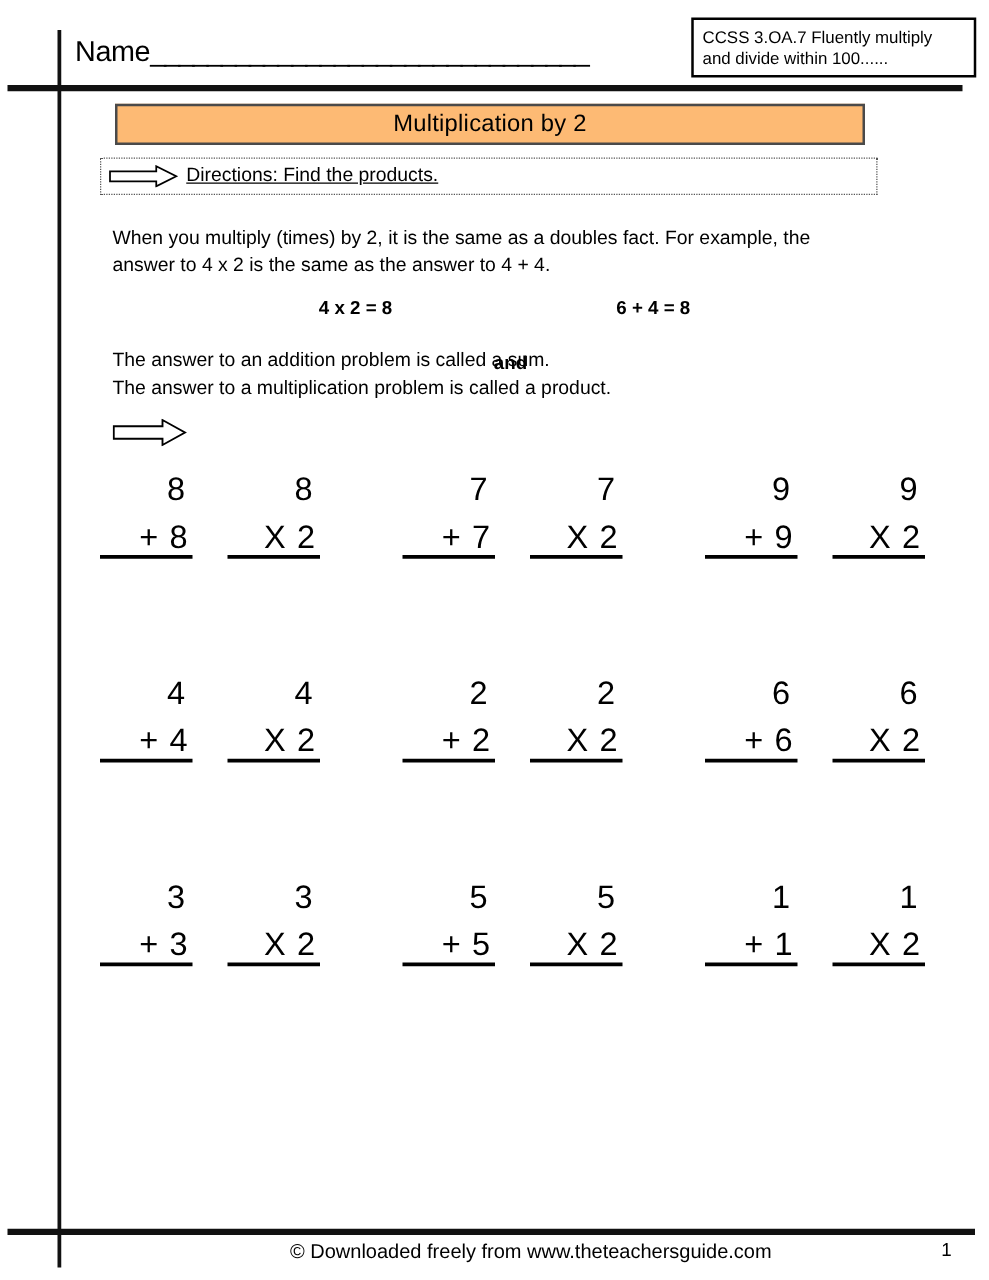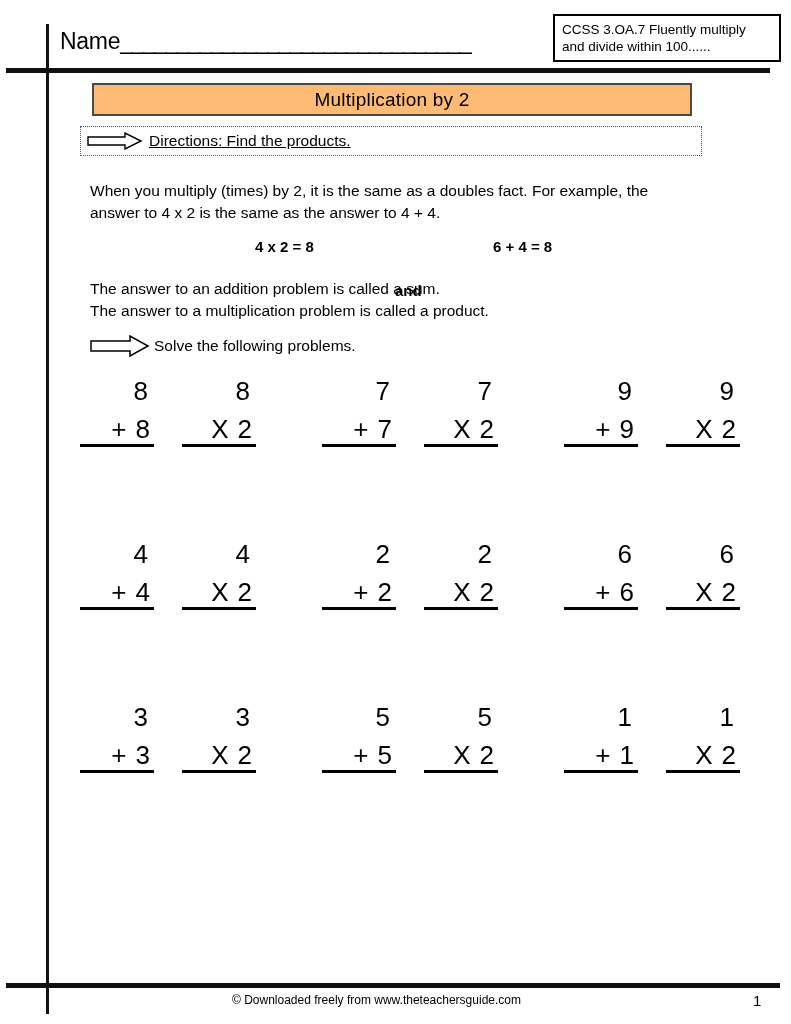--- a/index.html
+++ b/index.html
@@ -180,21 +180,21 @@
   }
   .prob-op {
     margin-right: 9px;
   }
 
   
   .footer-text {
     position: absolute;
     left: 232px;
     top: 993px;
-    font-size: 12px;
+    font-size: 16px;
   }
   .footer-page {
     position: absolute;
     left: 753px;
     top: 992px;
     font-size: 15px;
   }
 </style>
 </head>
 <body>
@@ -237,21 +237,20 @@
 
   <div class="para para-defs">The answer to an addition problem is called a sum.
 The answer to a multiplication problem is called a product.</div>
 
   <div class="solve-row">
     <span>
       <svg class="arrow-svg" width="60" height="22" viewBox="0 0 60 22">
         <path d="M1,6 L40,6 L40,1 L58,11 L40,21 L40,16 L1,16 Z" fill="#ffffff" stroke="#000000" stroke-width="1.5"></path>
       </svg>
     </span>
-    <span class="solve-text">Solve the following problems.</span>
   </div>
 
   <div class="problems">
 
     <div class="prob-row">
       <div class="prob-pair">
         <div class="problem">
           <div class="prob-top">8</div>
           <div class="prob-bottom">
             <span class="prob-op">+</span>

